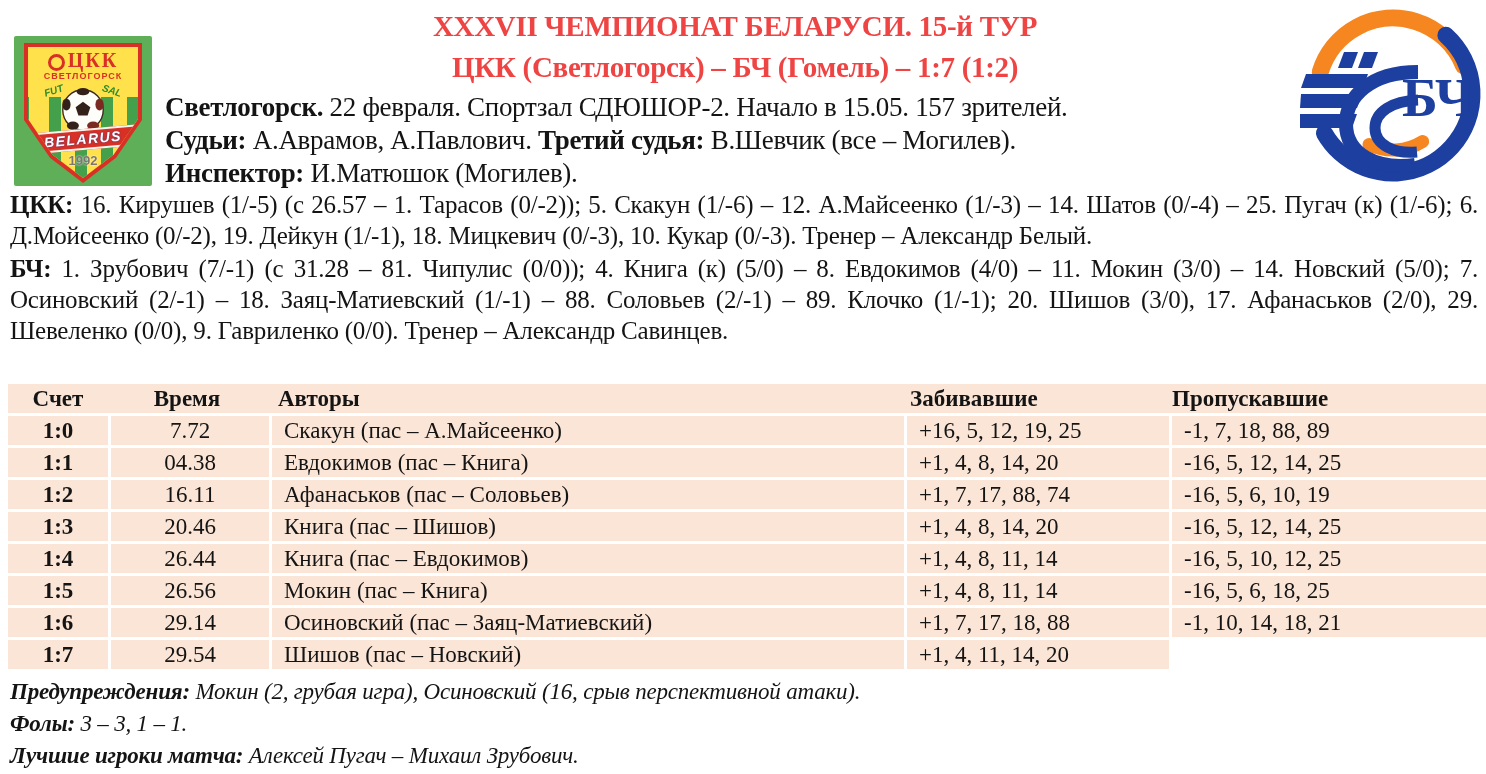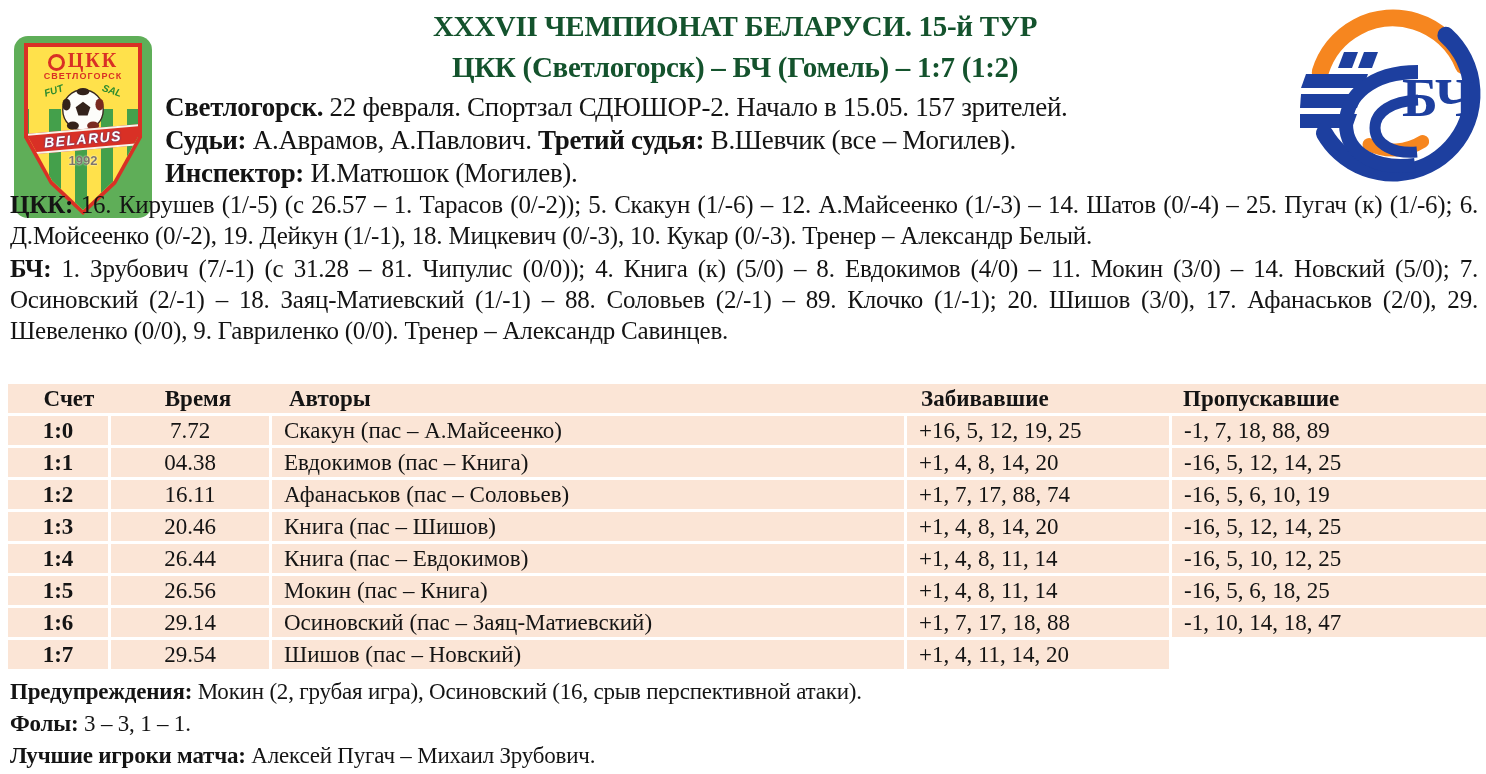--- a/index.html
+++ b/index.html
@@ -1,26 +1,26 @@
 <!DOCTYPE html>
 <html><head>
 <meta charset="utf-8">
 <style>
   html,body{margin:0;padding:0;background:#fff;}
   .page{position:relative;width:1486px;height:774px;background:#fff;overflow:hidden;
         font-family:"Liberation Serif","DejaVu Serif",serif;color:#141414;}
 
   
   .header-center{position:absolute;left:165px;top:6px;width:1140px;}
-  .title-line{font-weight:bold;color:#14532d;font-size:29px;line-height:41px;text-align:center;letter-spacing:-0.3px;}
+  .title-line{font-weight:bold;color:#ef4444;font-size:29px;line-height:41px;text-align:center;letter-spacing:-0.3px;}
   .info-block{margin-top:3px;}
   .info-line{font-size:27px;line-height:33px;text-align:left;letter-spacing:-0.3px;}
 
   
-  .logo-cck{position:absolute;left:14px;top:36px;width:138px;height:182px;background:#5fae58;border-radius:14px;}
+  .logo-cck{position:absolute;left:14px;top:36px;width:138px;height:150px;background:#5fae58;border-radius:2px;}
   .shield-red{position:absolute;left:10px;top:7px;right:10px;bottom:3px;background:#d93025;
               clip-path:polygon(0 0,100% 0,100% 55%,78% 82%,50% 100%,22% 82%,0 55%);}
   .shield-yellow{position:absolute;left:4px;top:4px;right:4px;bottom:5px;background:#ffe14b;overflow:hidden;
               clip-path:polygon(0 0,100% 0,100% 55%,78% 82%,50% 100%,22% 82%,0 55%);}
   .shield-stripes{position:absolute;left:0;right:0;top:38%;bottom:0;
               background:repeating-linear-gradient(90deg,transparent 0 14px,#44a04b 14px 26px);
               background-position:7px 0;}
   .cck-top{position:relative;text-align:center;margin-top:3px;color:#d93025;font-weight:bold;
            font-size:20px;line-height:21px;letter-spacing:2px;}
   .cck-ring{display:inline-block;width:11px;height:11px;border:3px solid #d93025;border-radius:50%;
@@ -44,32 +44,32 @@
   .logo-bch{position:absolute;right:0px;top:2px;width:186px;height:184px;}
 
   
   .lineups{position:absolute;left:10px;top:189px;width:1468px;font-size:25px;line-height:31px;
            text-align:justify;letter-spacing:-0.2px;}
   .lineup-par{margin:0 0 2px 0;}
 
   
   .goals{position:absolute;left:8px;top:384px;width:1478px;font-size:23px;}
   .thead{display:grid;grid-template-columns:100px 158px 632px 262px 1fr;background:#fbe5d6;height:29px;
-         align-items:center;font-weight:bold;padding-left:11px;}
+         align-items:center;font-weight:bold;}
   .trow{display:grid;grid-template-columns:100px 158px 632px 262px 1fr;column-gap:3px;background:#fff;
         margin-top:3px;height:29px;}
   .trow>div{background:#fbe5d6;display:flex;align-items:center;}
   .hc0,.c0{justify-content:center;text-align:center;}
   .c0{font-weight:bold;}
   .hc1,.c1{justify-content:center;text-align:left;}
   .hc2,.c2,.hc3,.c3,.hc4,.c4{padding-left:12px;}
   .thead>div{display:flex;align-items:center;}
 
   
-  .footer{position:absolute;left:10px;top:676px;width:1468px;font-size:23px;line-height:32px;letter-spacing:-0.2px;}
+  .footer{position:absolute;left:10px;top:676px;width:1468px;font-size:23px;line-height:32px;letter-spacing:-0.2px;font-style:italic;}
   .bseg{font-weight:bold;}
 </style>
 </head>
 <body>
 
 <div class="page">
 
   <div class="logo-cck">
     <div class="shield-red">
       <div class="shield-yellow">
@@ -184,21 +184,21 @@
           <div class="c1">26.56</div>
           <div class="c2">Мокин (пас – Книга)</div>
           <div class="c3">+1, 4, 8, 11, 14</div>
           <div class="c4">-16, 5, 6, 18, 25</div>
         </div>
         <div class="trow">
           <div class="c0">1:6</div>
           <div class="c1">29.14</div>
           <div class="c2">Осиновский (пас – Заяц-Матиевский)</div>
           <div class="c3">+1, 7, 17, 18, 88</div>
-          <div class="c4">-1, 10, 14, 18, 47</div>
+          <div class="c4">-1, 10, 14, 18, 21</div>
         </div>
         <div class="trow">
           <div class="c0">1:7</div>
           <div class="c1">29.54</div>
           <div class="c2">Шишов (пас – Новский)</div>
           <div class="c3">+1, 4, 11, 14, 20</div>
         </div>
       </div>
   </div>
 

